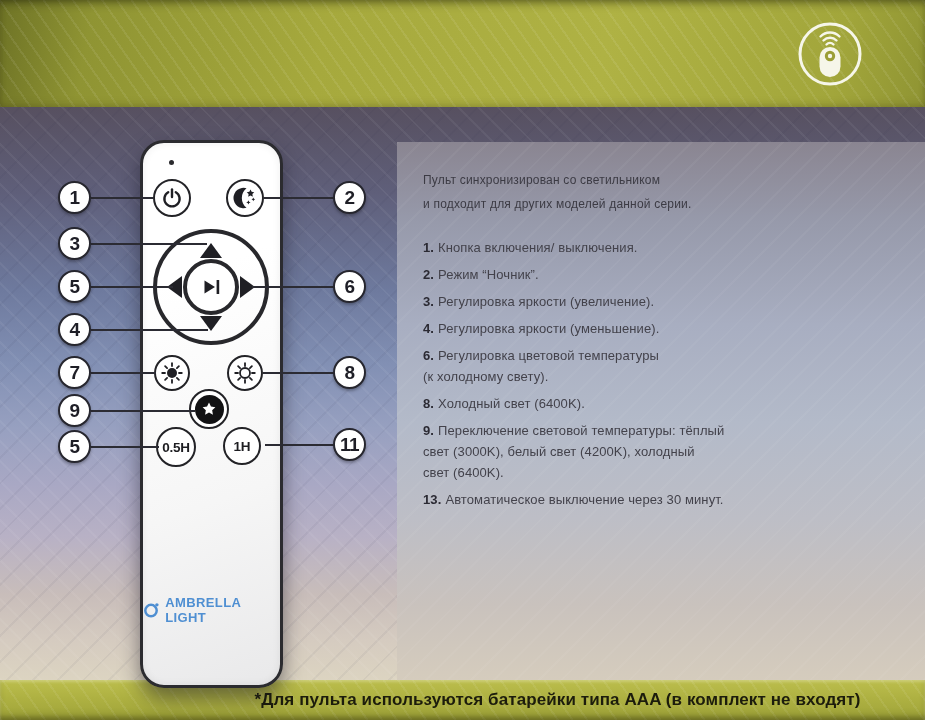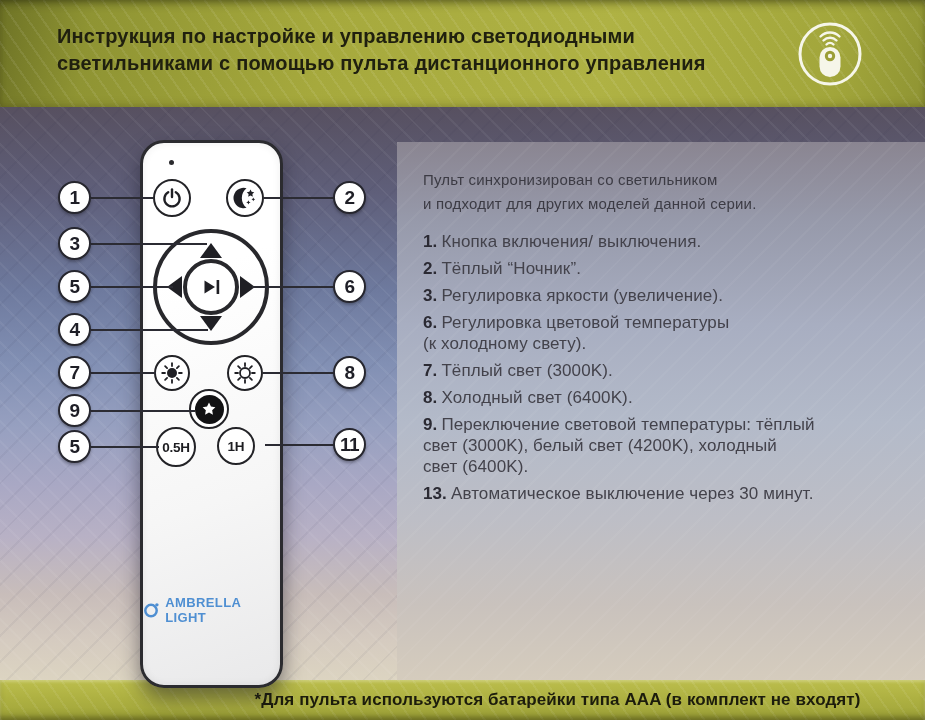--- a/index.html
+++ b/index.html
@@ -32,24 +32,24 @@
   }
   
   .panel{
     position:absolute;left:397px;top:142px;width:528px;height:538px;
     background:
       repeating-linear-gradient(-45deg, rgba(255,255,255,0.04) 0 2px, rgba(255,255,255,0) 2px 16px),
       linear-gradient(180deg,#8a8591 0%,#979aab 15%,#a8aec1 34%,#b3bac9 52%,#bdbec6 70%,#c9c2bd 86%,#d5ccbd 100%);
     box-sizing:border-box;padding:26px 20px 0 26px;
   }
   .intro{
-    margin:0 0 15px 0;font-size:15px;line-height:24px;color:#3c3b44;
+    margin:0 0 21px 0;font-size:12px;line-height:24px;color:#3c3b44;
     white-space:pre-line;letter-spacing:.2px;
   }
-  .item{margin:0 0 6px 0;font-size:17px;line-height:21px;color:#43424b;letter-spacing:.1px;}
+  .item{margin:0 0 6px 0;font-size:13px;line-height:21px;color:#43424b;letter-spacing:.1px;}
   .item .num{font-weight:700;color:#2b2a33;margin-right:4px;}
   .item .txt{white-space:pre-line;}
   
   .remote{
     position:absolute;left:140px;top:140px;width:143px;height:548px;box-sizing:border-box;
     background:linear-gradient(160deg,#ffffff 25%,#f6f6f6 65%,#e9e9ea 100%);
     border:3px solid #2b2b2f;border-radius:24px;
     box-shadow:0 10px 20px rgba(22,20,34,.5), inset 0 0 8px rgba(0,0,0,.07);
     z-index:3;
   }
@@ -59,21 +59,21 @@
     background:#fff;display:flex;align-items:center;justify-content:center;
   }
   .btn-power{left:10px;top:36px;width:38px;height:38px;}
   .btn-night{left:83px;top:36px;width:38px;height:38px;}
   .btn-warm{left:11px;top:212px;width:36px;height:36px;}
   .btn-cold{left:84px;top:212px;width:36px;height:36px;}
   .btn-star{left:46px;top:246px;width:40px;height:40px;border-width:2px;}
   .star-disc{width:29px;height:29px;border-radius:50%;background:#121214;display:flex;align-items:center;justify-content:center;}
   .btn-timer{font-size:13.5px;font-weight:700;color:#1d1d21;letter-spacing:-.2px;}
   .btn-05h{left:13px;top:284px;width:40px;height:40px;}
-  .btn-1h{left:74px;top:284px;width:38px;height:38px;}
+  .btn-1h{left:80px;top:284px;width:38px;height:38px;}
   
   .dpad{position:absolute;left:10px;top:86px;width:116px;height:116px;}
   .dpad::before{content:"";position:absolute;inset:0;border:4px solid #28282c;border-radius:50%;}
   .tri{position:absolute;width:0;height:0;}
   .tri-up{left:47px;top:14px;border-left:11px solid transparent;border-right:11px solid transparent;border-bottom:15px solid #1f1f24;}
   .tri-down{left:47px;top:87px;border-left:11px solid transparent;border-right:11px solid transparent;border-top:15px solid #1f1f24;}
   .tri-left{left:14px;top:47px;border-top:11px solid transparent;border-bottom:11px solid transparent;border-right:15px solid #1f1f24;}
   .tri-right{left:87px;top:47px;border-top:11px solid transparent;border-bottom:11px solid transparent;border-left:15px solid #1f1f24;}
   .dpad-center{
     position:absolute;left:30px;top:30px;width:56px;height:56px;box-sizing:border-box;
@@ -116,46 +116,44 @@
     margin:0;text-align:center;font-size:17px;font-weight:700;color:#1c1c0c;letter-spacing:.1px;
   }
   svg{display:block;}
 </style>
 </head>
 <body>
 
 <div class="poster">
 
   <header class="header">
-    <h1 class="title">Инструкция по настройке и управлению светодиодными
-светильниками с помощью пульта дистанционного управления</h1>
     <div class="badge">
       <svg width="66" height="66" viewBox="0 0 66 66">
         <circle cx="33" cy="33" r="30" fill="none" stroke="#f6f6e9" stroke-width="3"></circle>
         <rect x="22.5" y="26" width="21" height="30" rx="10.5" fill="#f6f6e9"></rect>
         <circle cx="33" cy="35" r="5.2" fill="#9b9e36"></circle>
         <circle cx="33" cy="35" r="2.2" fill="#f6f6e9"></circle>
         <path d="M29.5 23.5 a5 5 0 0 1 7 0" fill="none" stroke="#f6f6e9" stroke-width="2.4" stroke-linecap="round"></path>
         <path d="M26.5 19.5 a9.2 9.2 0 0 1 13 0" fill="none" stroke="#f6f6e9" stroke-width="2.4" stroke-linecap="round"></path>
         <path d="M23.5 15.5 a13.4 13.4 0 0 1 19 0" fill="none" stroke="#f6f6e9" stroke-width="2.4" stroke-linecap="round"></path>
       </svg>
     </div>
   </header>
 
   <div class="bg-main"></div>
 
   <section class="panel">
     <p class="intro">Пульт синхронизирован со светильником
 и подходит для других моделей данной серии.</p>
     <div class="item"><span class="num">1.</span><span class="txt">Кнопка включения/ выключения.</span></div>
-    <div class="item"><span class="num">2.</span><span class="txt">Тёплый “Ночник”.</span></div>
+    <div class="item"><span class="num">2.</span><span class="txt">Режим “Ночник”.</span></div>
     <div class="item"><span class="num">3.</span><span class="txt">Регулировка яркости (увеличение).</span></div>
+    <div class="item"><span class="num">4.</span><span class="txt">Регулировка яркости (уменьшение).</span></div>
     <div class="item"><span class="num">6.</span><span class="txt">Регулировка цветовой температуры
 (к холодному свету).</span></div>
-    <div class="item"><span class="num">7.</span><span class="txt">Тёплый свет (3000K).</span></div>
     <div class="item"><span class="num">8.</span><span class="txt">Холодный свет (6400K).</span></div>
     <div class="item"><span class="num">9.</span><span class="txt">Переключение световой температуры: тёплый
 свет (3000K), белый свет (4200K), холодный
 свет (6400K).</span></div>
     <div class="item"><span class="num">13.</span><span class="txt">Автоматическое выключение через 30 минут.</span></div>
   </section>
 
   <div class="remote">
     <span class="led"></span>
 

